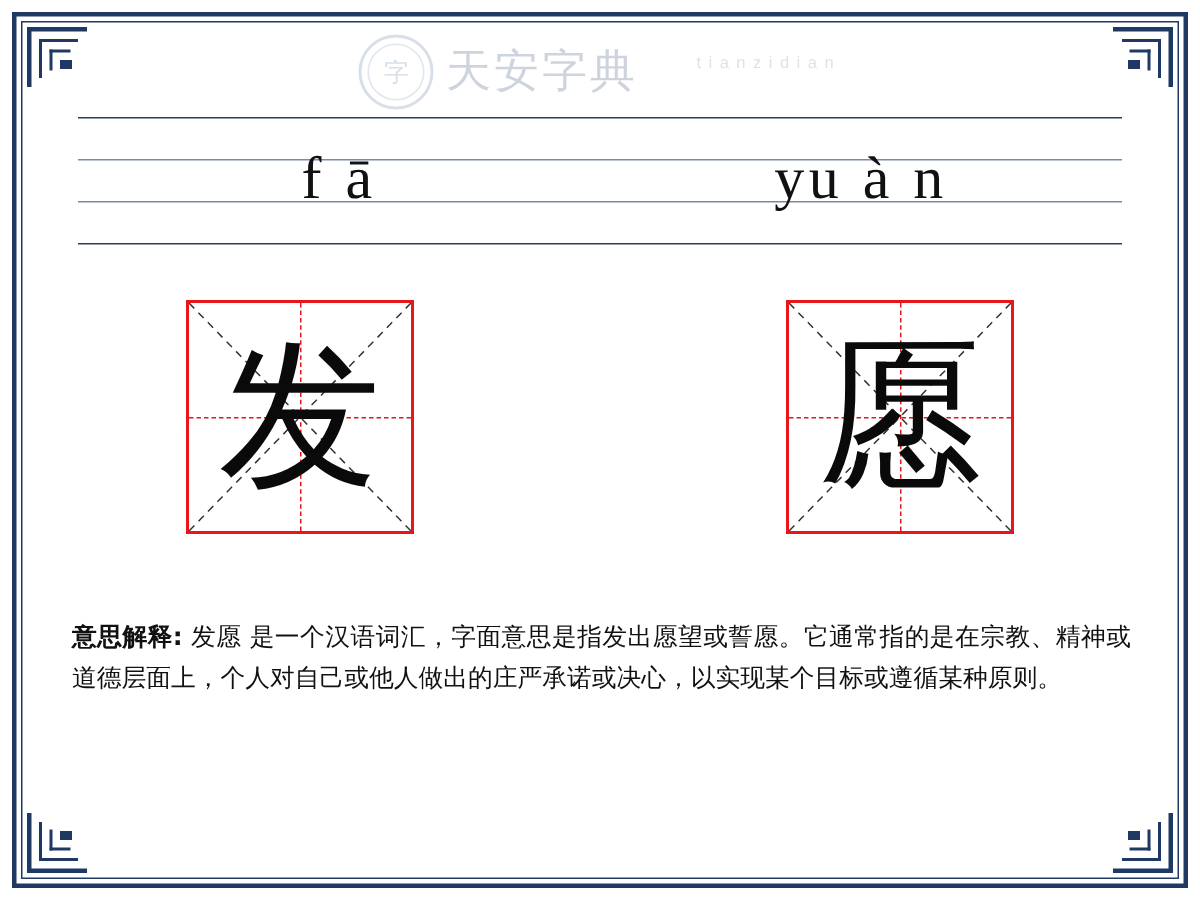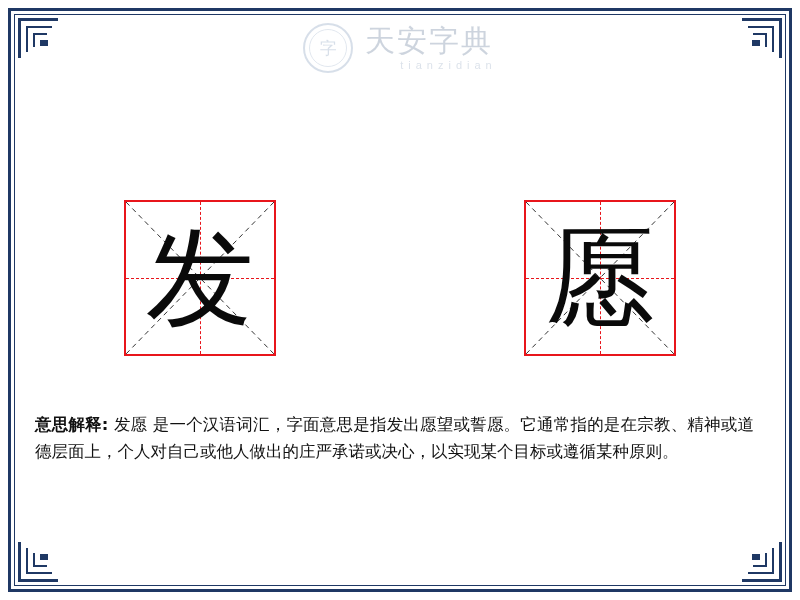--- a/index.html
+++ b/index.html
@@ -87,21 +87,21 @@
     font-size: 17px;
     font-family: "Liberation Serif", serif;
   }
   .logo-seal::after {
     content: "";
     position: absolute;
     left: 4px; top: 4px; right: 4px; bottom: 4px;
     border: 1px solid #9db0c9;
     border-radius: 50%;
   }
-  .logo-text { display: flex; flex-direction: column; line-height: 1; align-items: center; }
+  .logo-text { display: flex; flex-direction: row; line-height: 1; }
   .logo-cn {
     font-size: 30px;
     color: #5e7593;
     letter-spacing: 2px;
     font-family: "DejaVu Sans", sans-serif;
   }
   .logo-py {
     font-size: 11px;
     color: #8ba0bb;
     letter-spacing: 5px;
@@ -195,21 +195,21 @@
     justify-content: center;
     font-family: "DejaVu Sans", sans-serif;
     font-size: 108px;
     line-height: 1;
     color: #0a0a0a;
   }
 
   
   .explain {
     position: absolute;
-    left: 35px;
+    left: 48px;
     right: 46px;
     top: 412px;
     font-family: "DejaVu Sans", sans-serif;
     font-size: 16.5px;
     line-height: 1.62;
     color: #111111;
     text-align: justify;
   }
   .explain .label {
     font-weight: bold;
@@ -263,20 +263,30 @@
   <div class="logo">
     <div class="logo-seal">
       <span>字</span>
     </div>
     <div class="logo-text">
       <span class="logo-cn">天安字典</span>
       <span class="logo-py">tianzidian</span>
     </div>
   </div>
 
+  <div class="staff">
+    <div class="line l1"></div>
+    <div class="line l2"></div>
+    <div class="line l3"></div>
+    <div class="line l4"></div>
+    <div class="pinyin-row">
+      <div class="pinyin-cell">f ā</div>
+      <div class="pinyin-cell">yu à n</div>
+    </div>
+  </div>
 
   <div class="chars">
     <div class="char-cell">
       <div class="tianzige">
         <div class="diag">
           <svg width="148" height="152" viewBox="0 0 148 152">
             <line x1="0" y1="0" x2="148" y2="152" stroke="#333333" stroke-width="1" stroke-dasharray="5,4"></line>
             <line x1="148" y1="0" x2="0" y2="152" stroke="#333333" stroke-width="1" stroke-dasharray="5,4"></line>
           </svg>
         </div>

